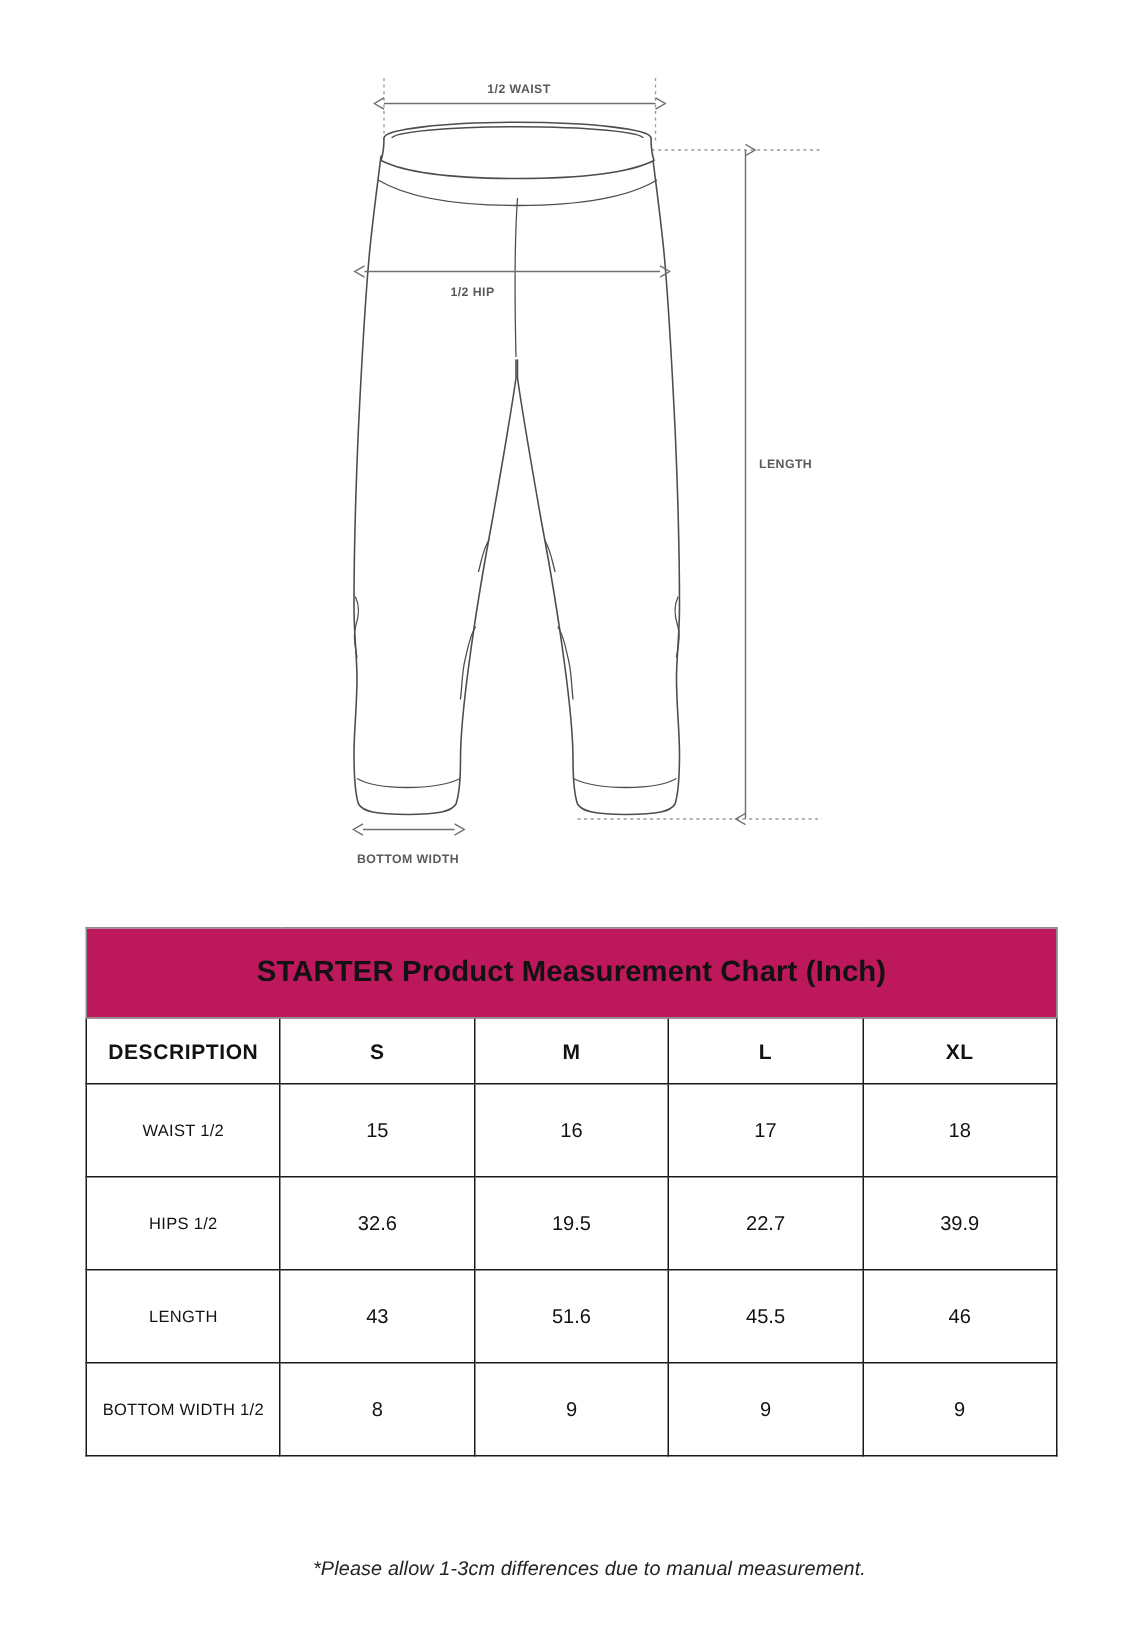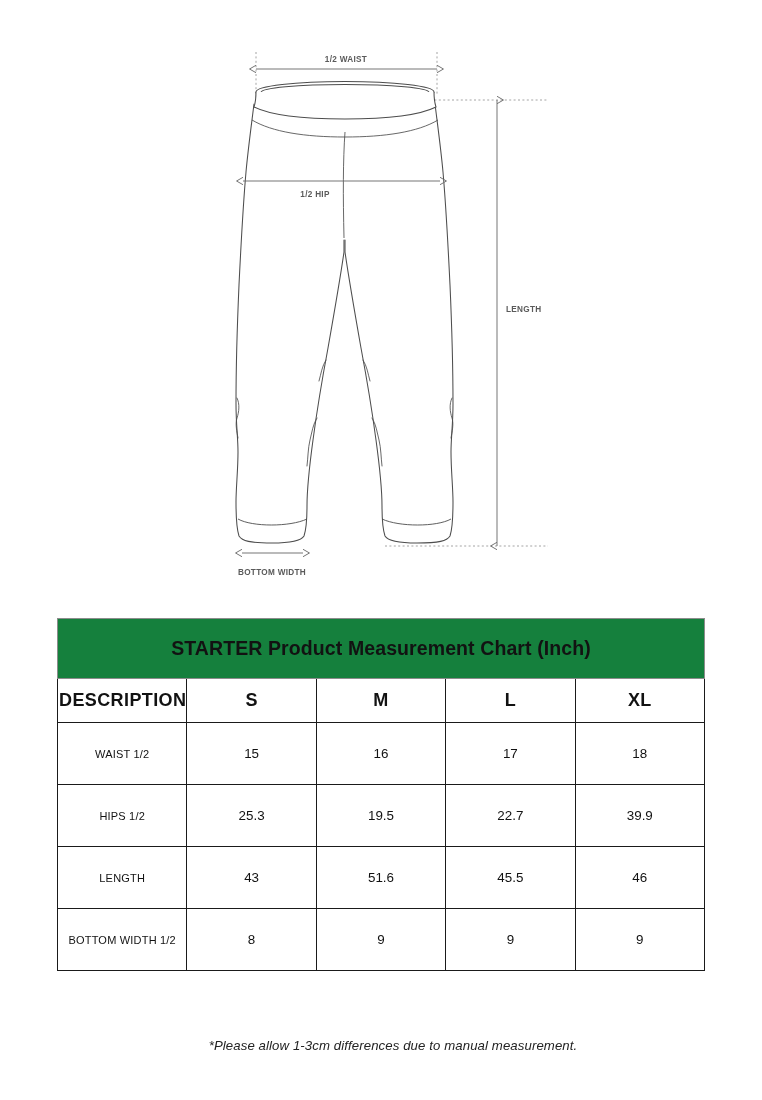--- a/index.html
+++ b/index.html
@@ -50,31 +50,31 @@
   #chart-table td,
   #chart-table th {
     border: 1.6px solid #1a1a1a;
     text-align: center;
     vertical-align: middle;
     font-family: "Liberation Sans", sans-serif;
     font-weight: normal;
     color: #121212;
   }
   .title-cell {
-    background: #15803d;
+    background: #be185d;
     border: 1.6px solid #8c8c8c !important;
     height: 60px;
     font-size: 19.5px !important;
     font-weight: bold !important;
     color: #111111;
     letter-spacing: 0.1px;
   }
   .col-head {
     height: 44px;
-    font-size: 18px;
+    font-size: 14px;
     font-weight: bold !important;
     letter-spacing: 0.4px;
   }
   .row-head {
     height: 62px;
     font-size: 11px;
     letter-spacing: 0.2px;
   }
   .val-cell {
     font-size: 13.4px;
@@ -229,21 +229,21 @@
     <tr>
       <td class="row-head">WAIST 1/2</td>
       <td class="val-cell">15</td>
       <td class="val-cell">16</td>
       <td class="val-cell">17</td>
       <td class="val-cell">18</td>
     </tr>
 
     <tr>
       <td class="row-head">HIPS 1/2</td>
-      <td class="val-cell">25.3</td>
+      <td class="val-cell">32.6</td>
       <td class="val-cell">19.5</td>
       <td class="val-cell">22.7</td>
       <td class="val-cell">39.9</td>
     </tr>
 
     <tr>
       <td class="row-head">LENGTH</td>
       <td class="val-cell">43</td>
       <td class="val-cell">51.6</td>
       <td class="val-cell">45.5</td>

